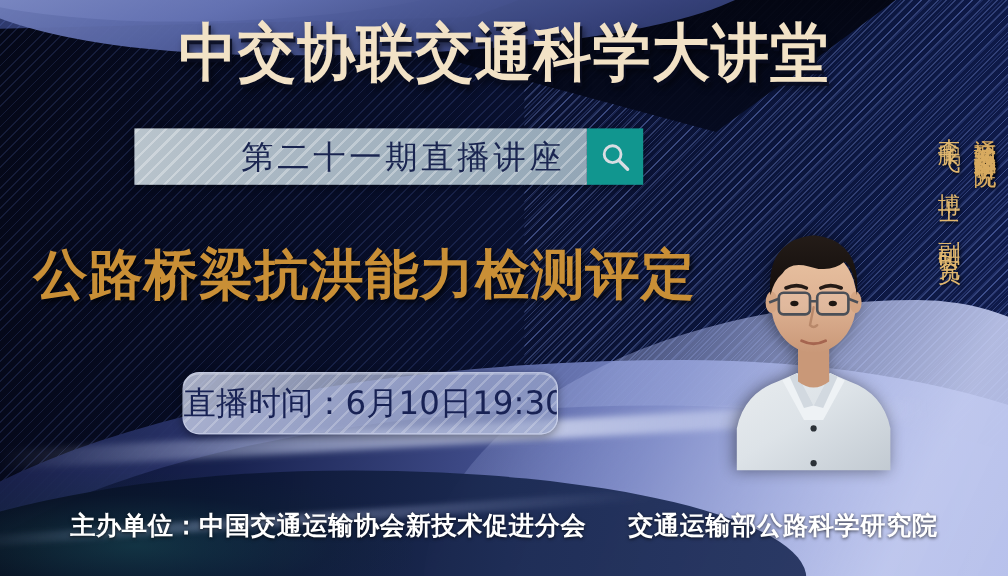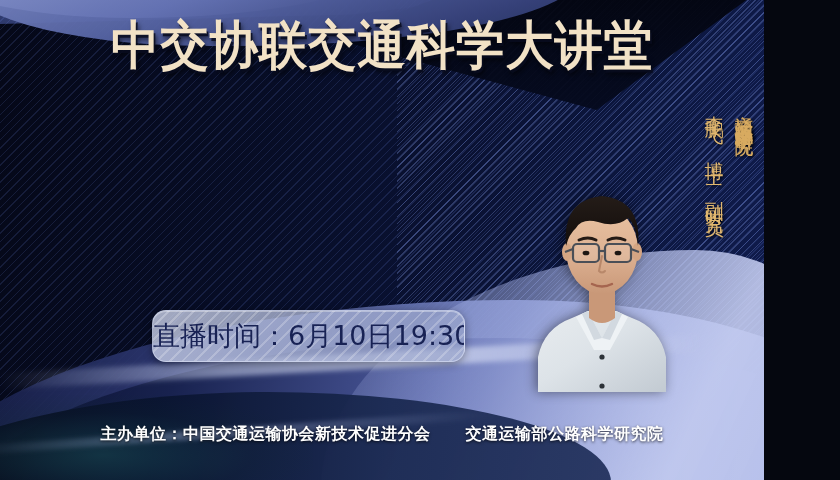--- a/index.html
+++ b/index.html
@@ -1,20 +1,20 @@
 <!DOCTYPE html>
 <html><head>
 <meta charset="utf-8">
 <style>
   html,body{margin:0;padding:0;background:#05070f;}
   *{box-sizing:border-box;}
 
   .poster{
     position:relative;
-    width:764px;height:480px;
+    width:840px;height:480px;
     overflow:hidden;
     font-family:"Liberation Sans","DejaVu Sans",sans-serif;
     background:#060a1c;
   }
 
   
   .bg-base{
     position:absolute;inset:0;
     background:
       radial-gradient(120% 90% at 20% 0%, #3d4a86 0%, #2a3566 22%, #141c44 45%, #080d24 70%, #04060f 100%);
@@ -241,21 +241,21 @@
   }
 
   
   .footer{
     position:absolute;left:0;right:0;top:424px;
     text-align:center;
     z-index:8;
   }
   .footer-text{
     display:inline-block;
-    font-size:16px;
+    font-size:21px;
     font-weight:bold;
     letter-spacing:.5px;
     color:#ffffff;
     font-family:"DejaVu Sans","Liberation Sans",sans-serif;
     text-shadow:0 1px 3px rgba(0,0,0,.75);
     white-space:nowrap;
   }
   .footer-gap{display:inline-block;width:26px;}
 </style>
 </head>
@@ -329,21 +329,33 @@
   <div class="ribbon ribbon-a"></div>
   <div class="ribbon ribbon-b"></div>
   <div class="ribbon ribbon-c"></div>
   <div class="ribbon ribbon-d"></div>
   <div class="glow-green"></div>
   <div class="sheen"></div>
   <div class="sheen2"></div>
 
   <div class="header-title">中交协联交通科学大讲堂</div>
 
-
+  <div class="subbar">
+    <div class="subbar-fill">
+      <span class="subbar-text">第二十一期直播讲座</span>
+    </div>
+    <div class="subbar-icon">
+      <svg width="26" height="26" viewBox="0 0 26 26" xmlns="http://www.w3.org/2000/svg" aria-hidden="true">
+        <circle cx="10.5" cy="10.5" r="7" fill="none" stroke="#d8dde2" stroke-width="2.4"></circle>
+        <line x1="15.6" y1="15.6" x2="23" y2="23" stroke="#d8dde2" stroke-width="2.8" stroke-linecap="round"></line>
+      </svg>
+    </div>
+  </div>
+
+  <div class="main-title">公路桥梁抗洪能力检测评定</div>
 
   <div class="date-pill">
     <span class="date-text">直播时间：6月10日19:30</span>
   </div>
 
   <div class="vcredit">
     <div class="vcol vcol-name">李鹏飞  博士  副研究员</div>
     <div class="vcol">交通运输部公路科学研究院</div>
   </div>
 

